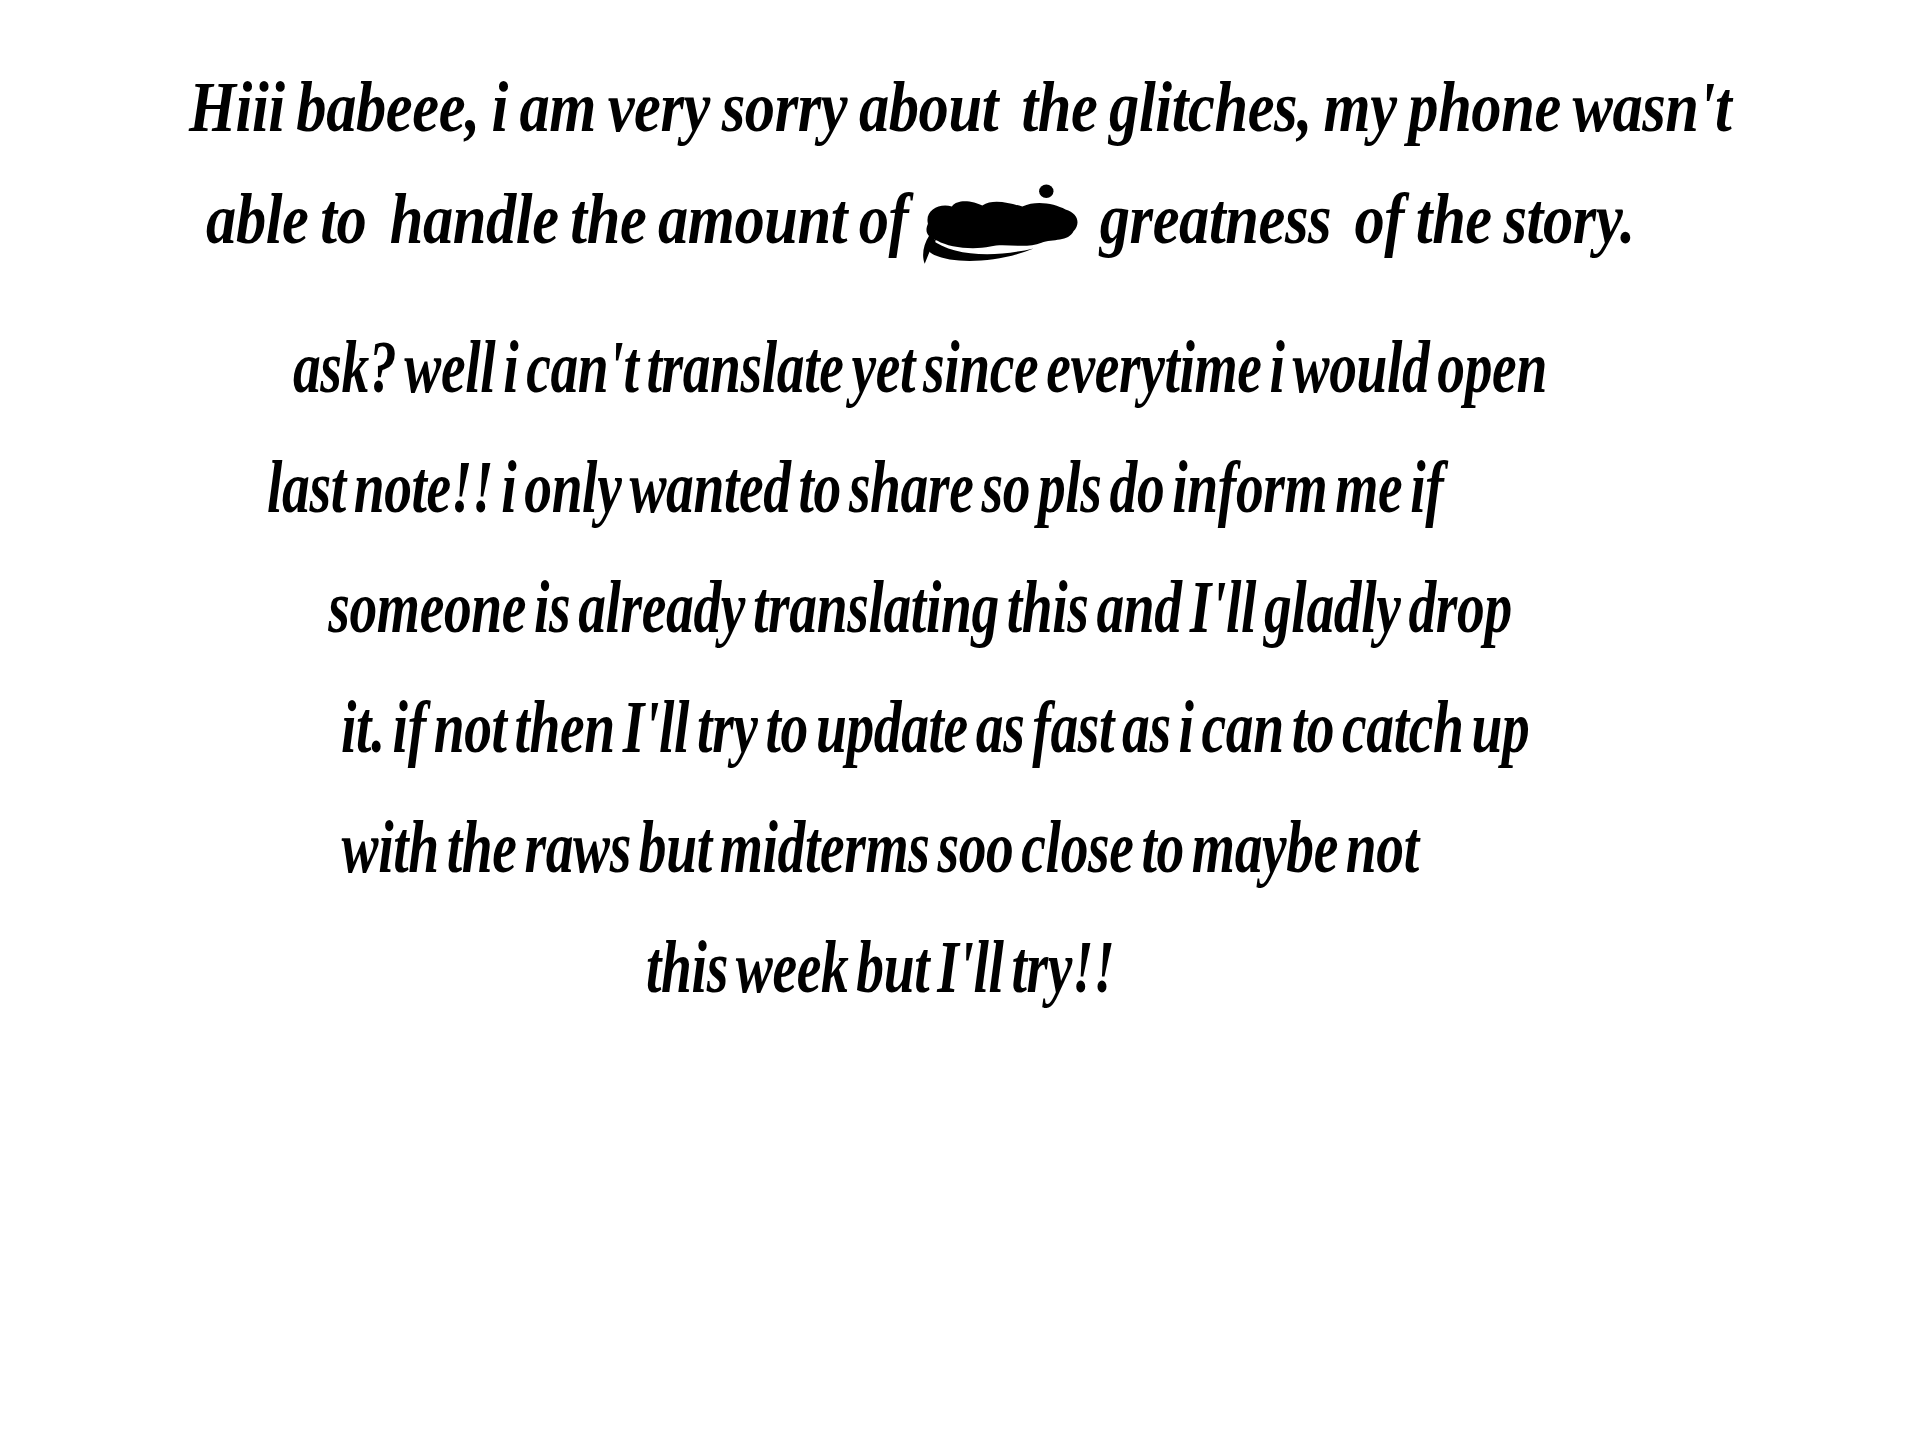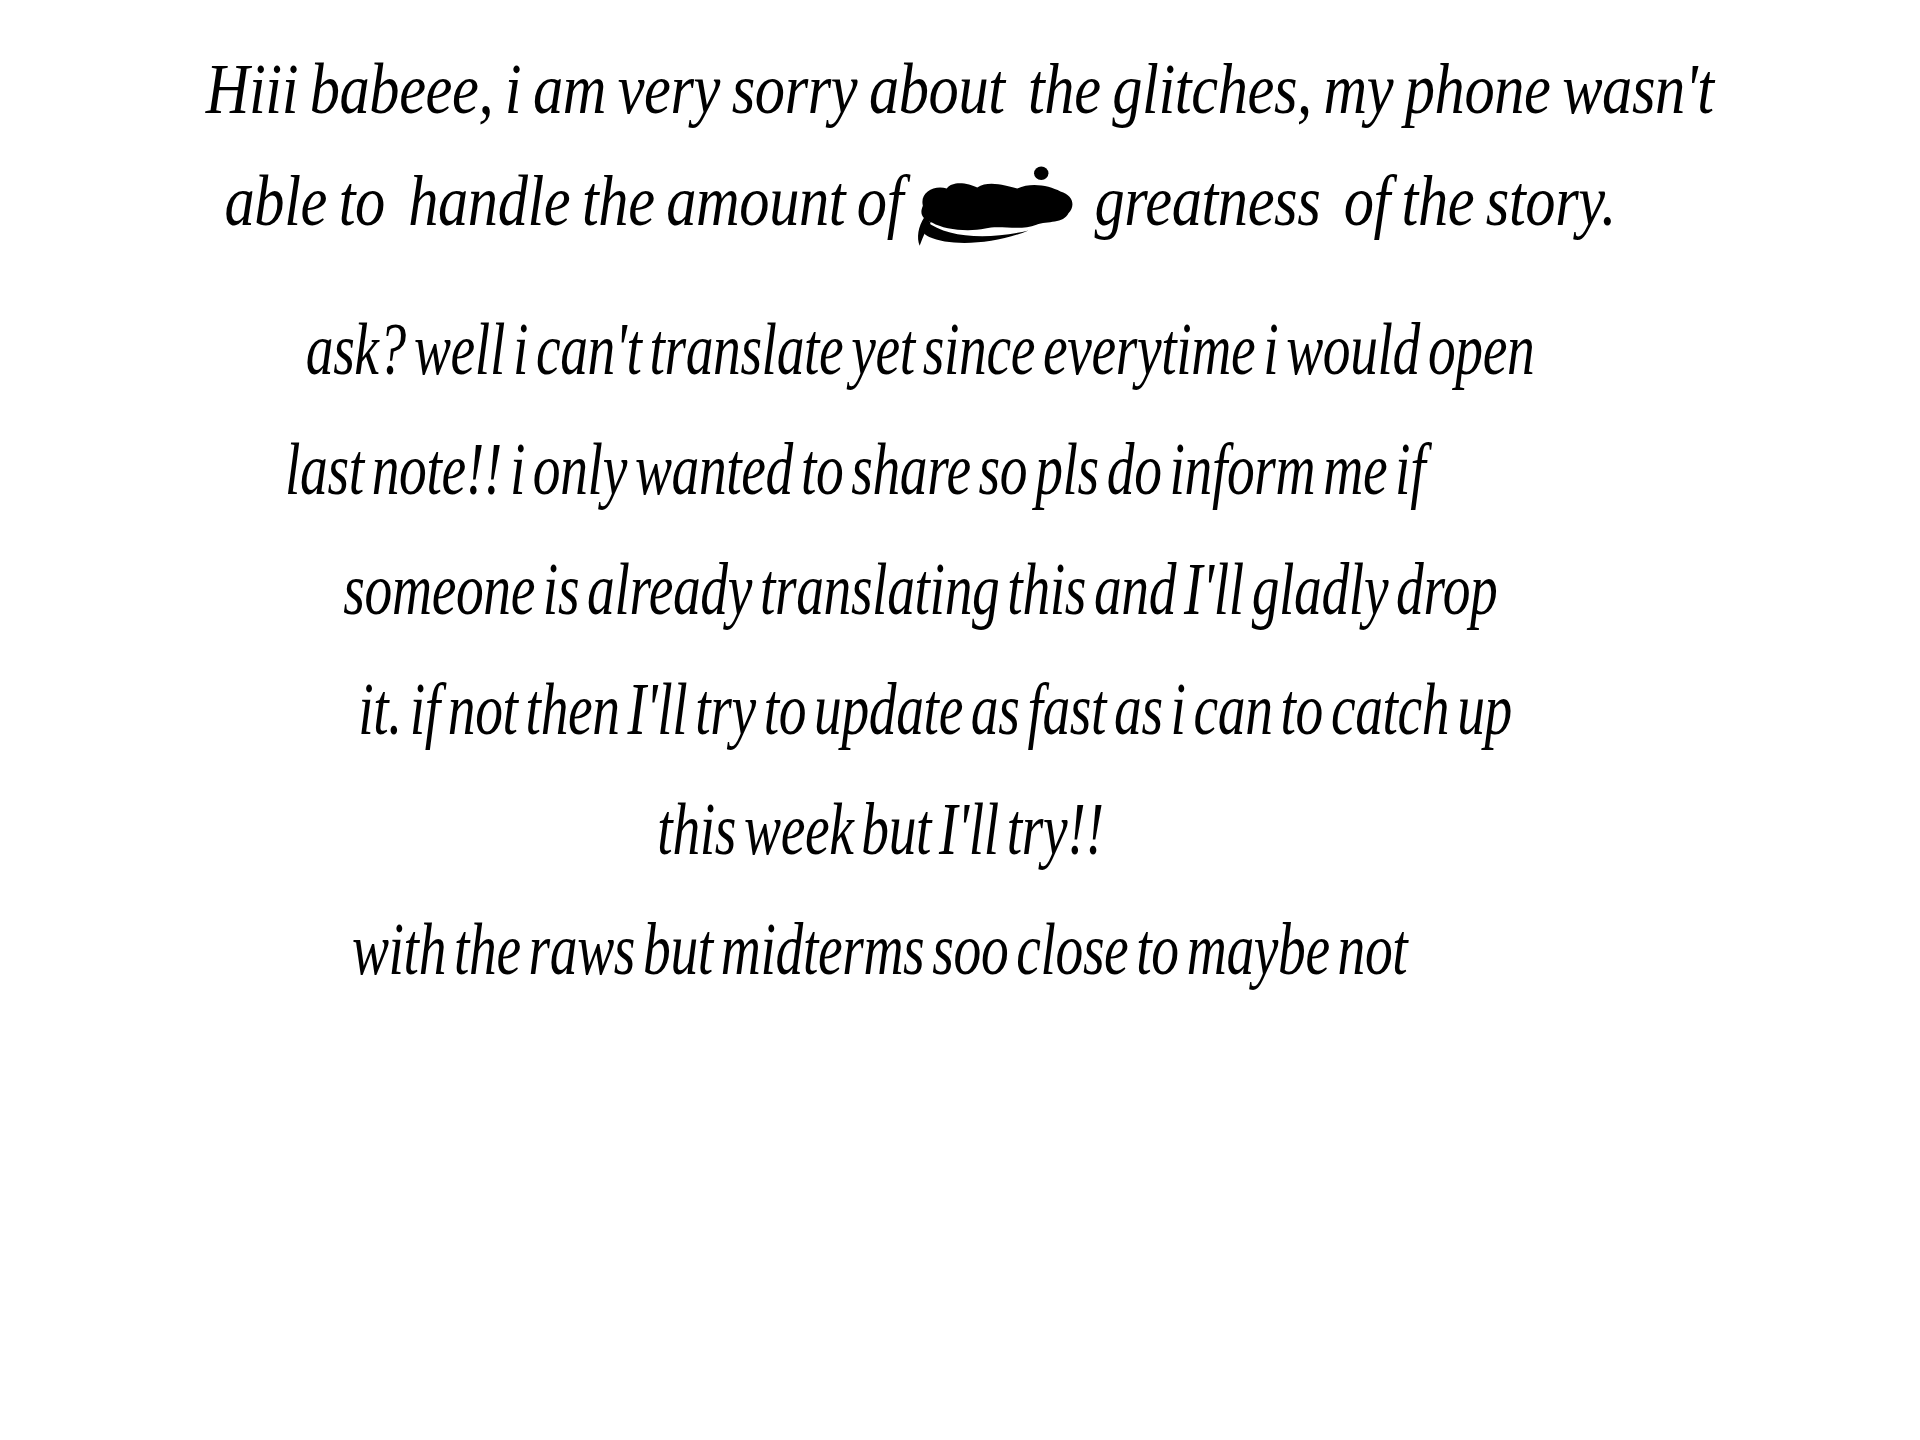--- a/index.html
+++ b/index.html
@@ -11,26 +11,26 @@
     width: 1920px;
     height: 1440px;
     overflow: hidden;
   }
   .note {
     position: absolute;
     left: 0;
     top: 0;
     width: 1920px;
     height: 1048px;
-    padding-top: 29px;
+    padding-top: 47px;
     box-sizing: border-box;
     color: #000000;
     font-family: "Liberation Serif", "DejaVu Serif", serif;
     font-style: italic;
-    font-weight: normal;
+    font-weight: bold;
   }
   .line {
     height: 120px;
     display: flex;
     align-items: center;
     justify-content: center;
   }
   .txt {
     display: inline-block;
     white-space: pre;
@@ -105,20 +105,20 @@
 
   <div class="line pc">
     <span class="txt">someone is already translating this and I'll gladly drop</span>
   </div>
 
   <div class="line pc">
     <span class="txt">it. if not then I'll try to update as fast as i can to catch up</span>
   </div>
 
   <div class="line pc">
-    <span class="txt">this week but I'll try!!</span>
+    <span class="txt">with the raws but midterms soo close to maybe not</span>
   </div>
 
   <div class="line pc">
-    <span class="txt">with the raws but midterms soo close to maybe not</span>
+    <span class="txt">this week but I'll try!!</span>
   </div>
 
 </div>
 
 </body></html>

